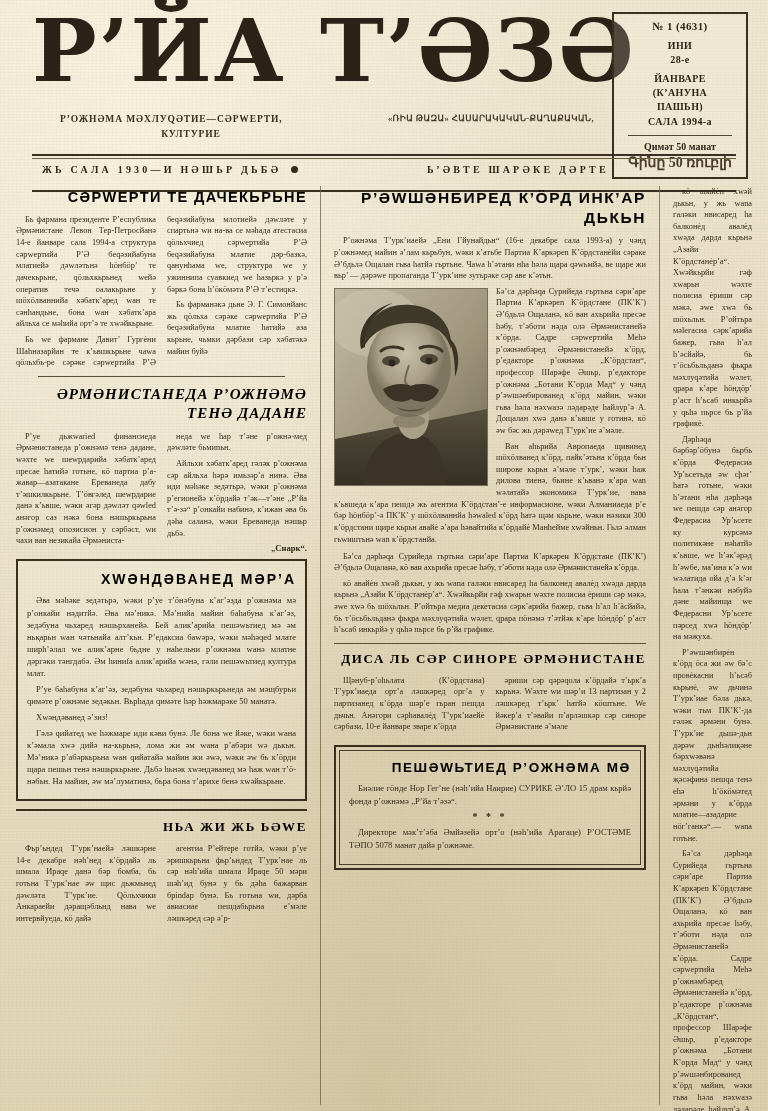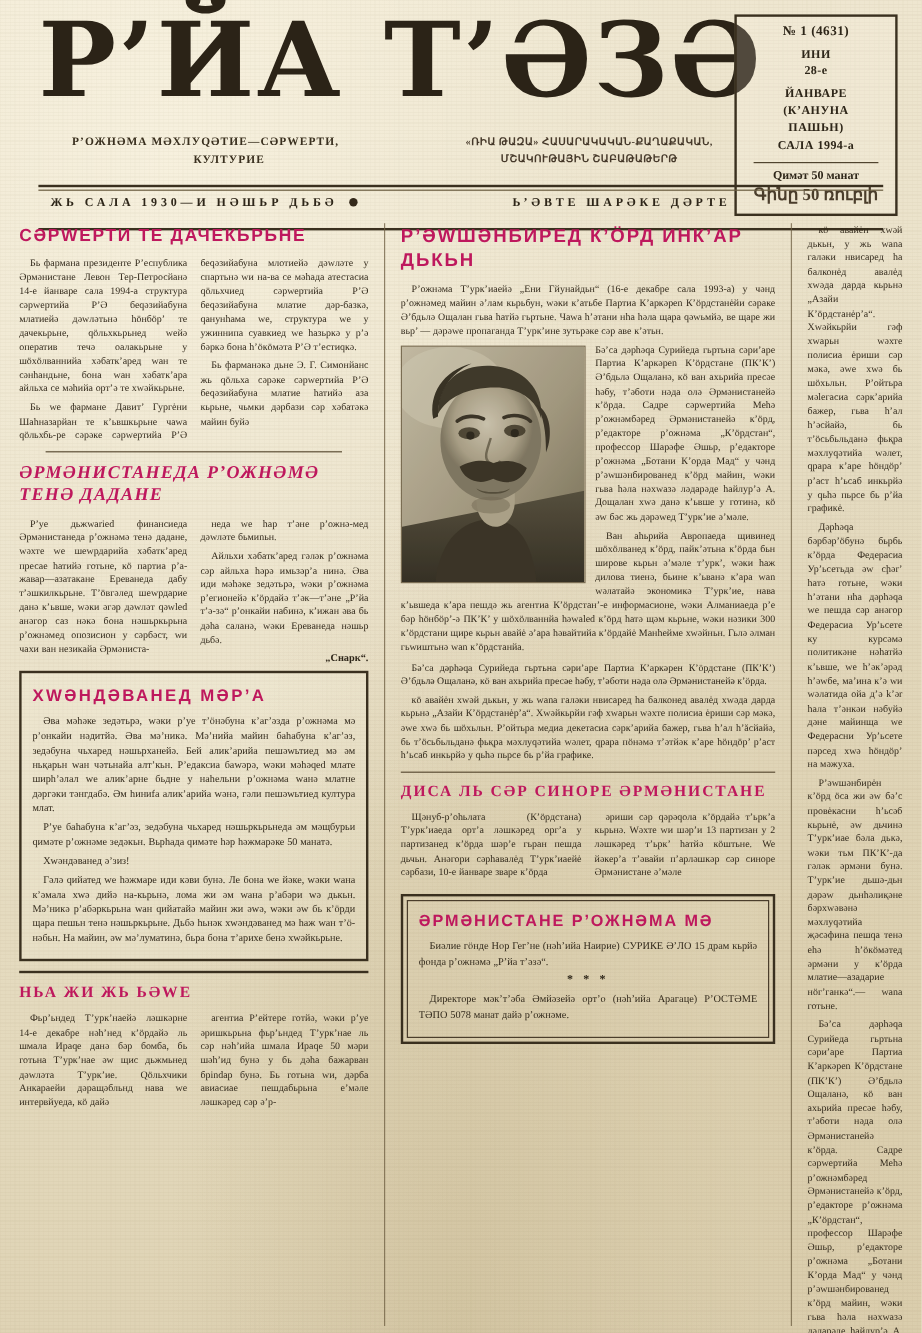--- a/index.html
+++ b/index.html
@@ -99,23 +99,23 @@
   .col-left{width:300px;padding-right:9px;box-sizing:border-box;}
   .vrule{width:1px;background:#6d5e41;margin:0 4px;opacity:.75;}
   .col-mid{width:330px;padding:0 9px;box-sizing:border-box;}
   .col-right{flex:1;padding-left:9px;box-sizing:border-box;}
 
   h2.head{
     font-family:"Liberation Sans", sans-serif;
     font-weight:700;
     font-size:14.5px;
     letter-spacing:1.4px;
-    text-align:left;
+    text-align:right;
     margin:2px 0 7px 0;
-    color:#be185d;
+    color:#000000;
     line-height:1.3;
   }
   h2.head.ital{font-family:"Liberation Serif", serif;font-style:italic;font-size:15px;letter-spacing:1.1px;}
   h2.head.serif{font-family:"Liberation Serif", serif;font-weight:700;letter-spacing:1.6px;font-size:13px;}
   h2.head.big{font-size:15.5px;letter-spacing:1.6px;}
 
   .twocol{column-count:2;column-gap:11px;column-rule:none;}
   p.body{
     font-size:8.3px;
     line-height:1.40;
@@ -185,21 +185,20 @@
       <span>Р’ЙА</span><span class="sp"></span><span>Т’ӘЗӘ</span>
     </div>
 
     <div class="subtitle">
       <span>Р’ОЖНӘМА МӘХЛУQӘТИЕ—СӘРWЕРТИ,</span>
       <span class="l2">КУЛТУРИЕ</span>
     </div>
 
     <div class="subtitle-arm">
       <div>«ՌԻԱ ԹԱԶԱ» ՀԱՍԱՐԱԿԱԿԱՆ-ՔԱՂԱՔԱԿԱՆ,</div>
-      <div>ՄՇԱԿՈՒԹԱՅԻՆ ՇԱԲԱԹԱԹԵՐԹ</div>
     </div>
 
     <div class="infobox">
       <div class="ib-line ib-no">№ 1 (4631)</div>
       <div class="ib-line">ИНИ</div>
       <div class="ib-line">28-е</div>
       <div style="height:5px"></div>
       <div class="ib-line">ЙАНВАРЕ</div>
       <div class="ib-line">(К’АНУНА</div>
       <div class="ib-line">ПАШЬН)</div>
@@ -330,21 +329,21 @@
       <div>
         <h2 class="head serif">ДИСА ЛЬ СӘР СИНОРЕ ӘРМӘНИСТАНЕ</h2>
         <div class="twocol">
           <p class="body">Щәнуб-р’оһьлата (К’ӧрдстана) Т’урк’иаеда орт’а ләшкәред орг’а у партизанед к’ӧрда шәр’е гьран пешда дьчьн. Анәгори сәрһавалėд Т’урк’иaeйė сәрбази, 10-е йанваре зваре к’ӧрда</p>
           <p class="body">әриши сәр qәрәqола к’ӧрдайә т’ьрк’а кьрьнә. Wәхте wи шәр’и 13 партизан у 2 ләшкәред т’ьрк’ һатйә кӧштьне. We йәкер’а т’әвайи п’арләшкәр сәр синоре Әрмәнистане ә’мәле</p>
         </div>
       </div>
 
       <div class="boxnote">
         <div class="inner">
-          <h2 class="head">ӘРМӘНИСТАНЕ Р’ОЖНӘМА МӘ</h2>
+          <h2 class="head">ПЕШӘWЬТИЕД Р’ОЖНӘМА МӘ</h2>
           <p class="body">Биәлие гӧнде Нор Гег’не (нәһ’ийа Наирие) СУРИКЕ Ә’ЛО 15 драм кьрйә фонда р’ожнәмә „Р’йа т’әзә“.</p>
           <div class="stars">* * *</div>
           <p class="body">Директоре мәк’т’әба Әмйәзейә орт’о (нәһ’ийа Арагаце) Р’ОСТӘМЕ ТӘПО 5078 манат дайә р’ожнәме.</p>
         </div>
       </div>
     </div>
 
     <div class="vrule"></div>
 
     <div class="col col-right">

